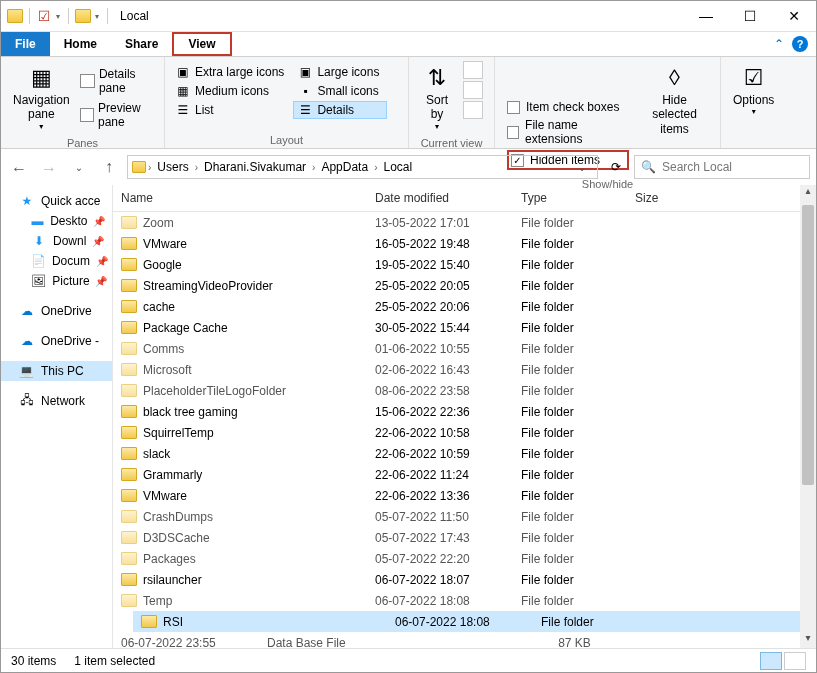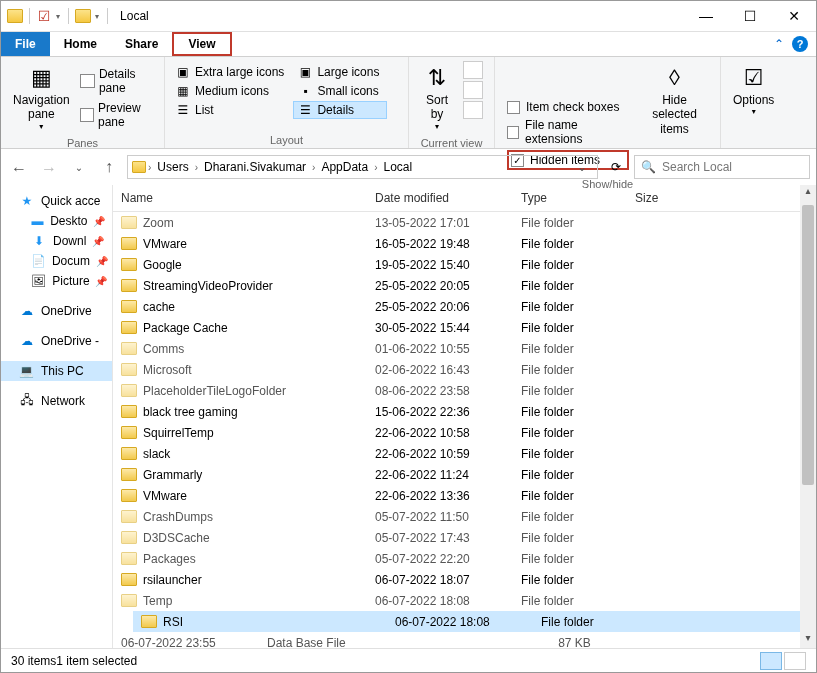--- a/index.html
+++ b/index.html
@@ -75,21 +75,21 @@
 .row .ftype { width: 114px; }
 .row .fsize { flex: 1; text-align: center; padding-right: 40px; }
 .row .fico { width: 16px; height: 13px; background: linear-gradient(#fde9a8, #f2c94c); border: 1px solid #d6a922; border-radius: 1px; }
 .row.faded .fico { opacity: 0.55; }
 .row.faded { color: #555; }
 
 .scrollbar { position: absolute; right: 0; top: 0; bottom: 0; width: 16px; background: #f0f0f0; }
 .scroll-thumb { position: absolute; left: 2px; right: 2px; top: 20px; height: 280px; background: #c1c1c1; border-radius: 2px; }
 .scroll-arrow { position: absolute; left: 0; right: 0; height: 16px; text-align: center; font-size: 10px; color: #555; }
 
-.statusbar { height: 24px; border-top: 1px solid #e0e0e0; display: flex; align-items: center; padding: 0 10px; background: #fff; }
+.statusbar { height: 24px; border-top: 1px solid #e0e0e0; display: flex; align-items: center; padding: 0 10px; gap: 18px; background: #fff; }
 .status-right { margin-left: auto; display: flex; gap: 2px; }
 .view-toggle { width: 22px; height: 18px; border: 1px solid #ccc; }
 .view-toggle.active { background: #cce8ff; border-color: #7ab8e6; }
 </style>
 </head>
 <body>
 
 <div class="titlebar">
   <div class="titlebar-icons">
     <span class="folder-glyph"></span>

